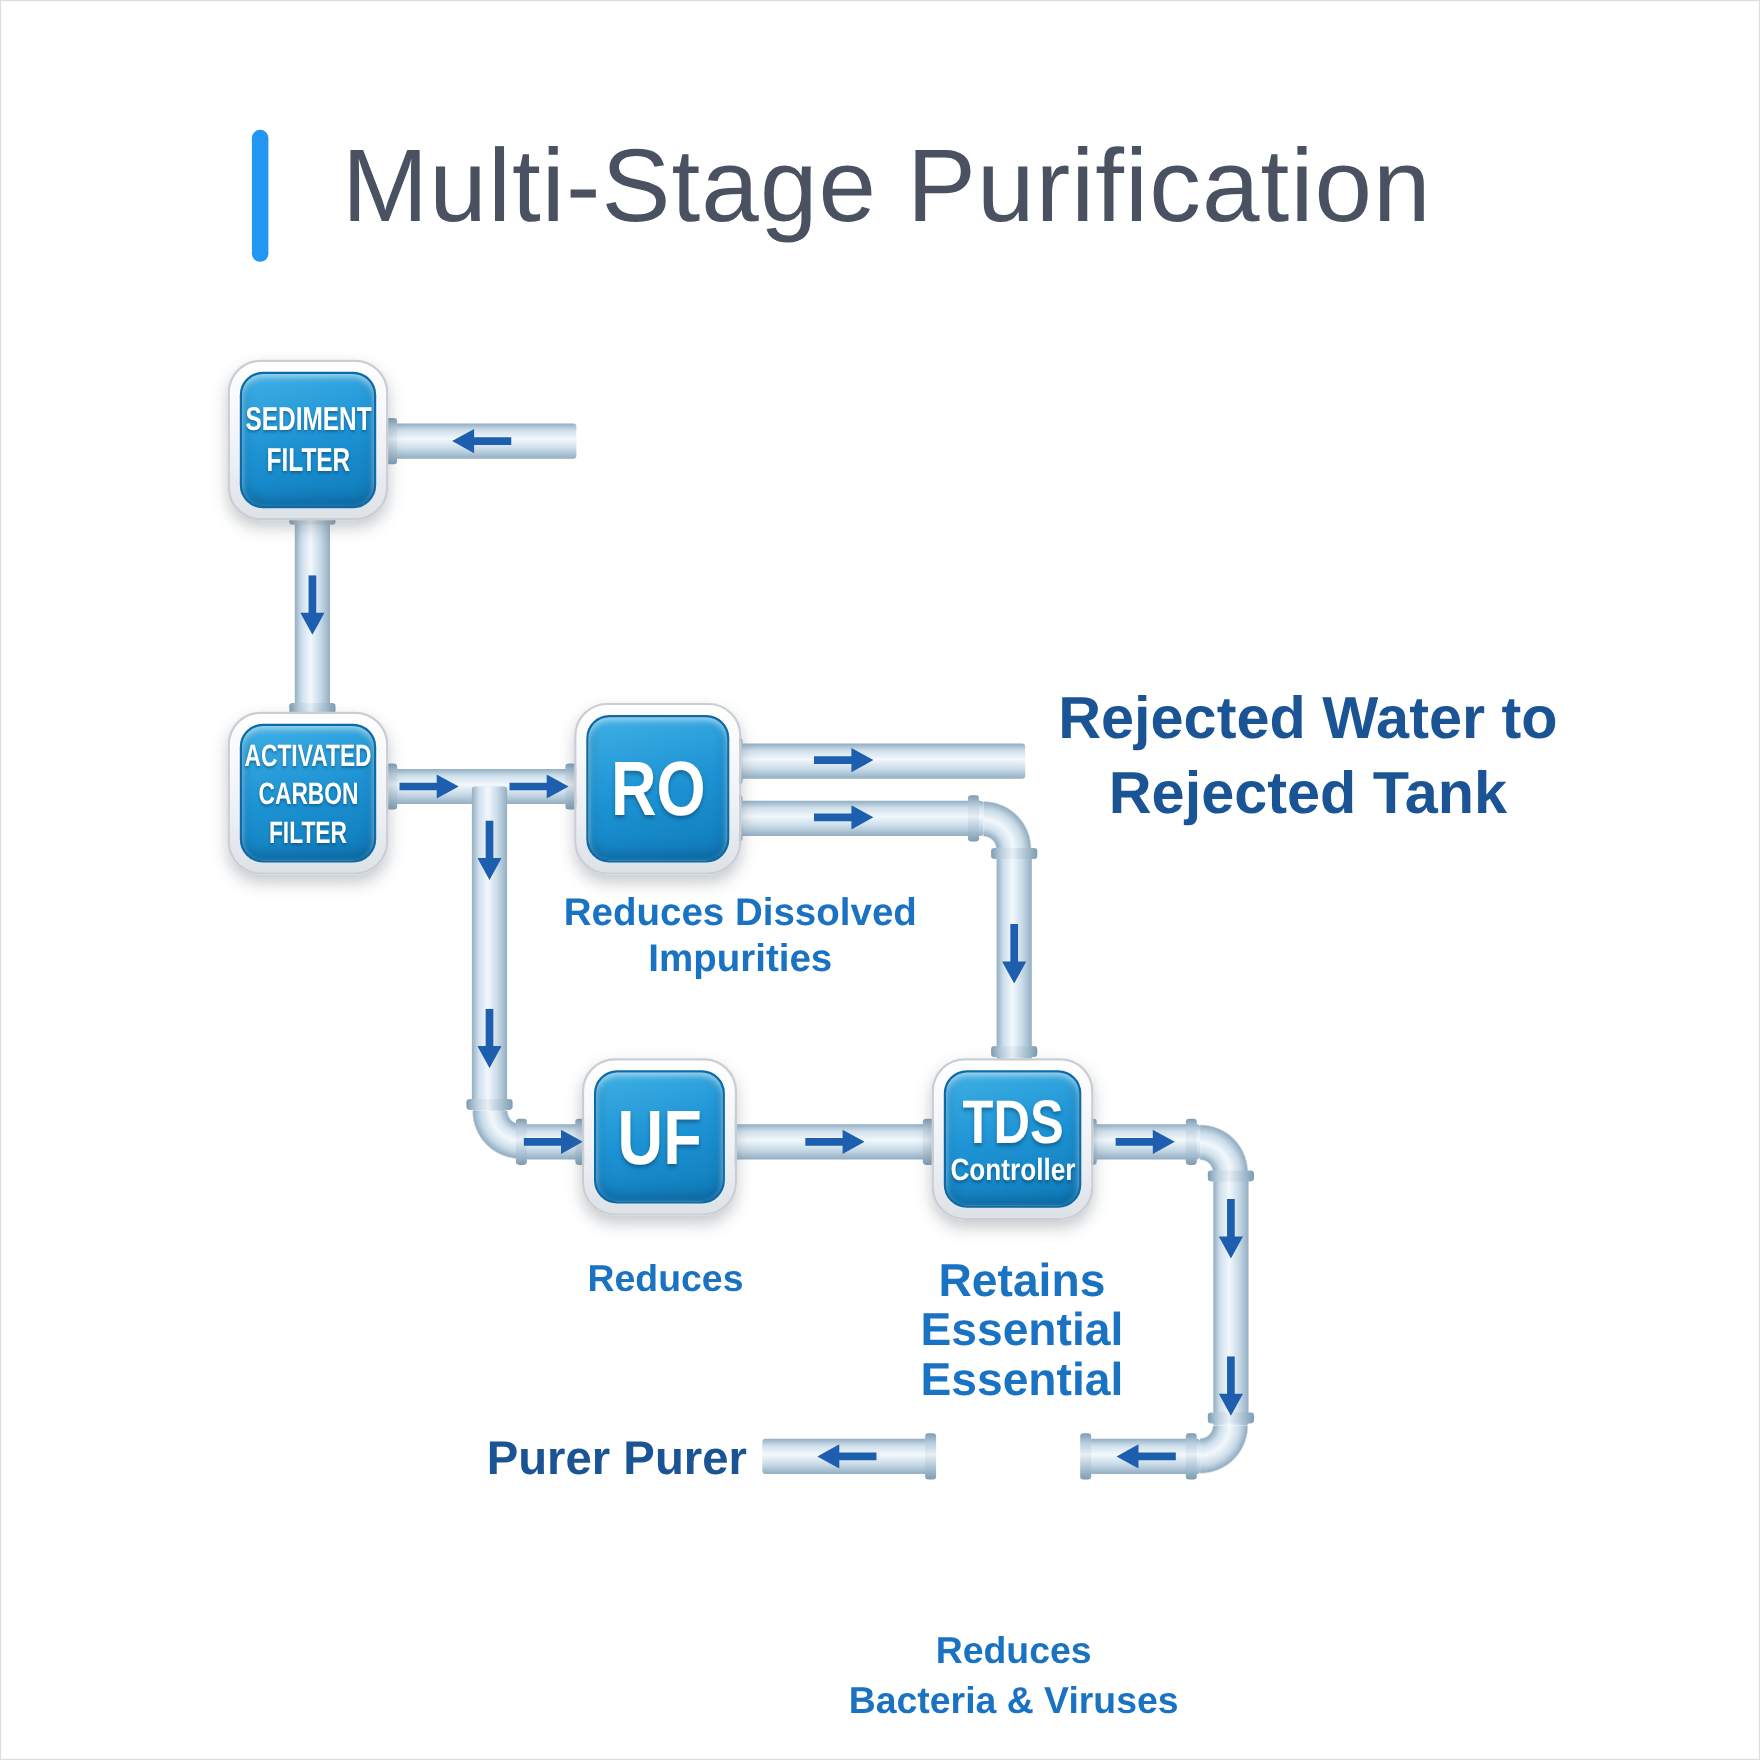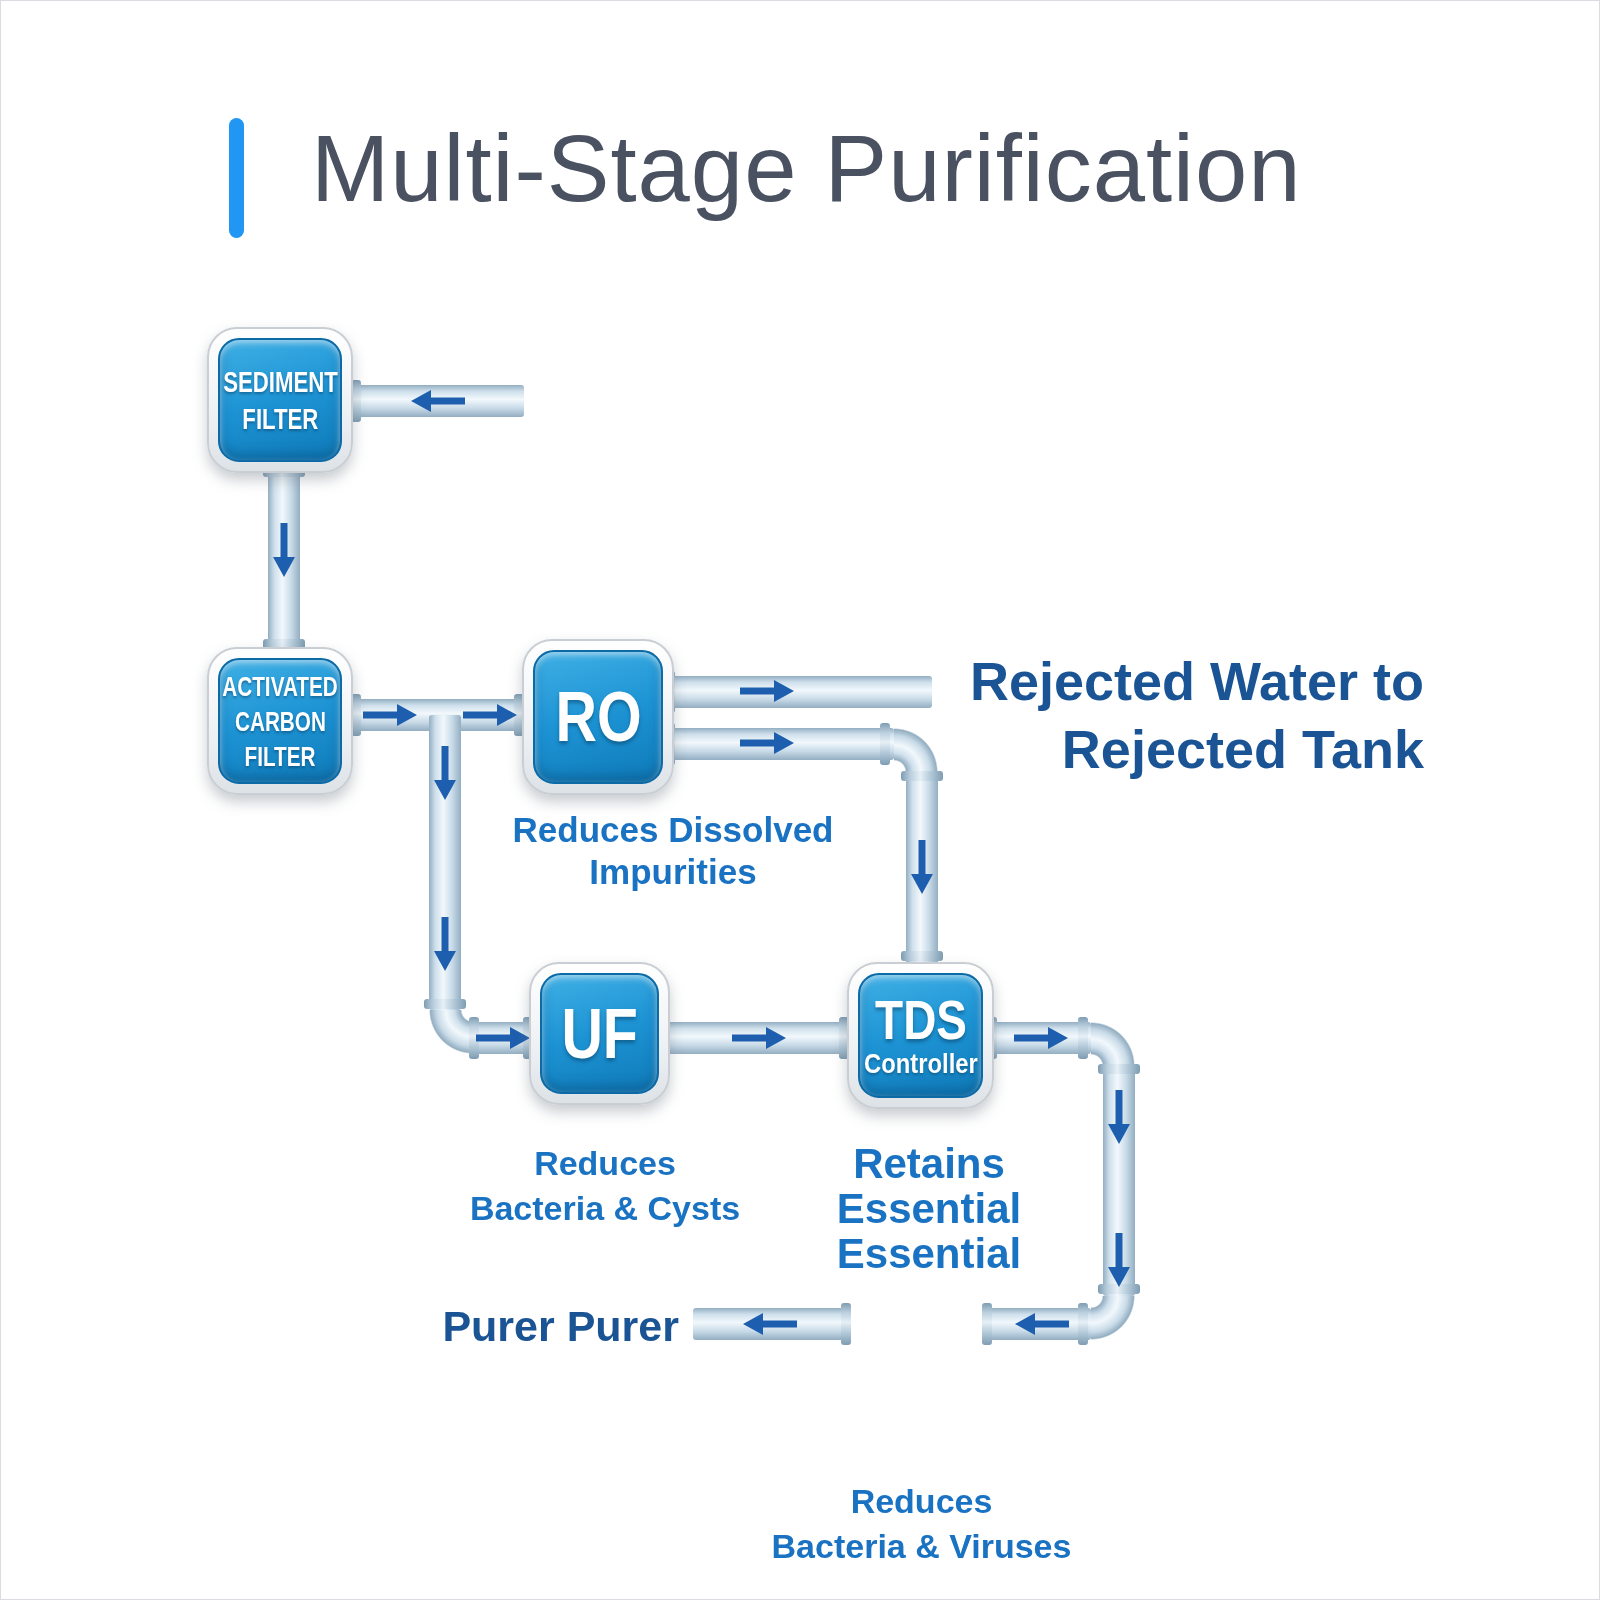--- a/index.html
+++ b/index.html
@@ -184,36 +184,35 @@
 
   <div class="node" style="left:846px;top:961px;width:147px;height:147px;">
     <div class="node-inner">
       <span class="node-mid">TDS</span>
       <span class="node-sub">Controller</span>
     </div>
   </div>
 
 
 
-  <div class="flow-label" style="left:953px;top:618px;width:470px;text-align:right;font-size:54px;line-height:68px;margin-top:28px;">
+  <div class="flow-label" style="left:953px;top:618px;width:470px;text-align:center;font-size:54px;line-height:68px;">
     <span class="fl-line">Rejected Water to</span>
     <span class="fl-line">Rejected Tank</span>
   </div>
 
   <div class="flow-label" style="left:400px;top:1302px;width:278px;text-align:right;font-size:43px;line-height:46px;">
     <span class="fl-line">Purer Purer</span>
   </div>
 
   <div class="caption" style="left:462px;top:808px;width:420px;font-size:35px;line-height:42px;">
     <span class="cap-line">Reduces Dissolved Impurities</span>
   </div>
 
   <div class="caption" style="left:444px;top:1140px;width:320px;font-size:34px;line-height:45px;">
     <span class="cap-line">Reduces</span>
-    <span class="cap-line">Bacteria &amp; Cysts</span>
   </div>
 
   <div class="caption" style="left:758px;top:1140px;width:340px;font-size:42px;line-height:45px;">
     <span class="cap-line">Retains</span>
     <span class="cap-line">Essential Essential</span>
   </div>
 
   <div class="caption" style="left:748px;top:1478px;width:345px;font-size:34px;line-height:45px;">
     <span class="cap-line">Reduces</span>
     <span class="cap-line">Bacteria &amp; Viruses</span>

